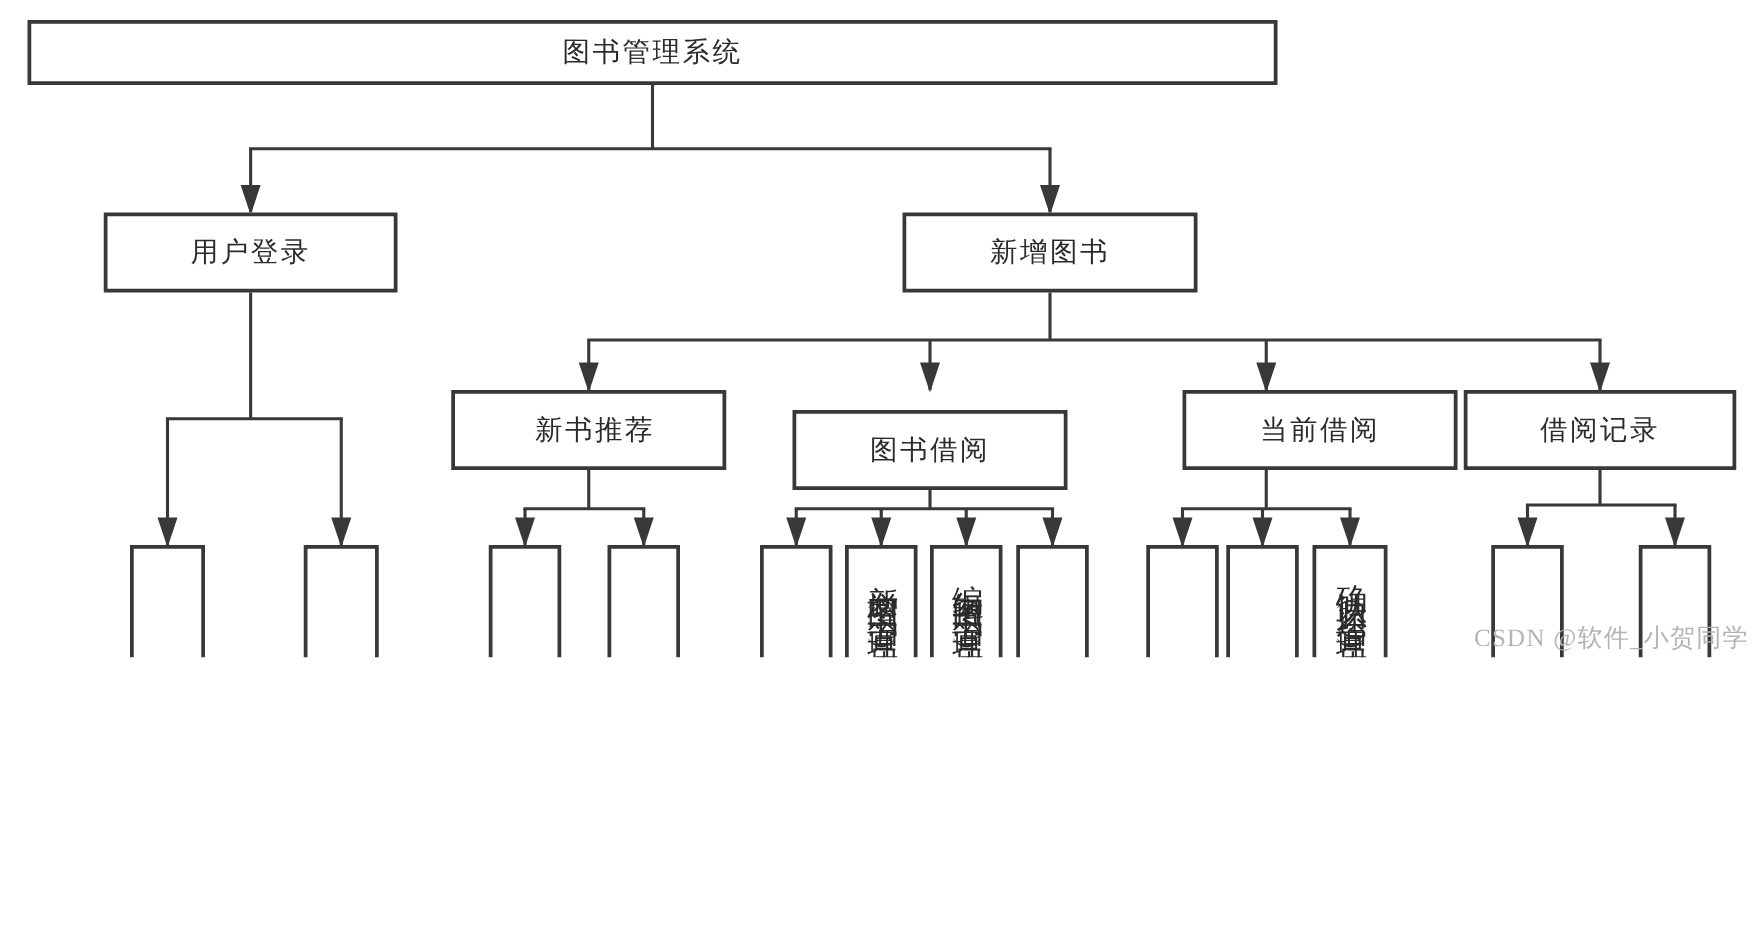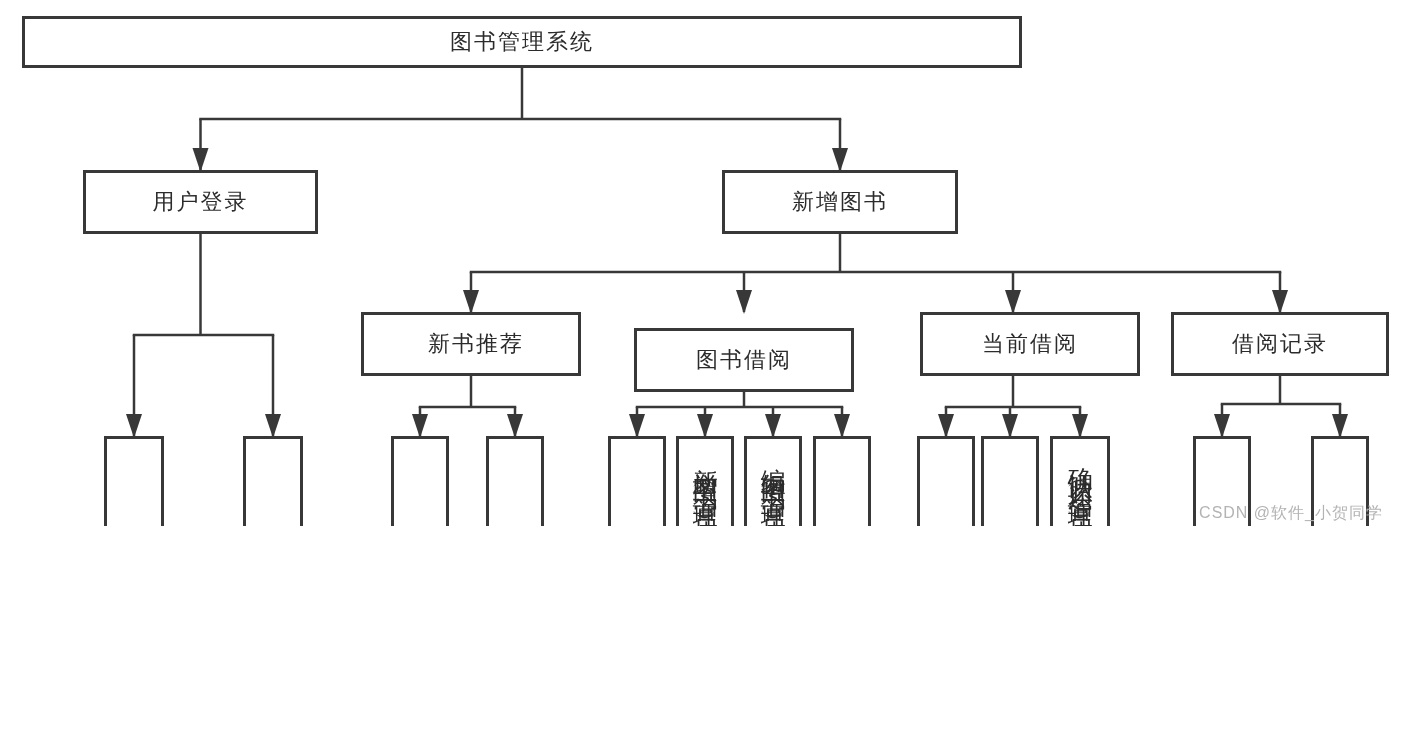--- a/index.html
+++ b/index.html
@@ -6,21 +6,21 @@
     margin: 0;
     padding: 0;
     background: #ffffff;
   }
   #canvas {
     position: relative;
     width: 1405px;
     height: 526px;
     background: var(--bg, #ffffff);
     overflow: hidden;
-    font-family: Liberation Sans, sans-serif;
+    font-family: Liberation Serif, serif;
   }
   #connector-svg {
     position: absolute;
     left: 0;
     top: 0;
   }
   .node {
     position: absolute;
     box-sizing: border-box;
     background: #ffffff;
@@ -41,23 +41,23 @@
     font-size: 25px;
     letter-spacing: 6px;
     line-height: 1.1;
   }
   .node.v.top {
     align-items: flex-start;
     padding-top: 9px;
   }
   .watermark {
     position: absolute;
-    right: 22px;
+    right: 6px;
     bottom: 2px;
-    font-size: 16px;
+    font-size: 20px;
     letter-spacing: 1px;
     color: var(--wm, #b3b3b3);
     white-space: nowrap;
   }
 </style>
 </head>
 <body>
 
 <div id="canvas">
   <svg id="connector-svg" width="1405" height="747">
@@ -123,21 +123,21 @@
       </div>
       <div class="node h" style="left: 722px; top: 170px; width: 236px; height: 64px;">
         <span class="label">新增图书</span>
       </div>
       <div class="node h" style="left: 361px; top: 312px; width: 220px; height: 64px; padding-left: 10px;">
         <span class="label">新书推荐</span>
       </div>
       <div class="node h" style="left: 634px; top: 328px; width: 220px; height: 64px;">
         <span class="label">图书借阅</span>
       </div>
-      <div class="node h" style="left: 920px; top: 312px; width: 220px; height: 64px;">
+      <div class="node h" style="left: 946px; top: 312px; width: 220px; height: 64px;">
         <span class="label">当前借阅</span>
       </div>
       <div class="node h" style="left: 1171px; top: 312px; width: 218px; height: 64px;">
         <span class="label">借阅记录</span>
       </div>
       <div class="node v" style="left: 104px; top: 436px; width: 60px; height: 301px;">
         <span class="label">用户登录</span>
       </div>
       <div class="node v" style="left: 243px; top: 436px; width: 60px; height: 301px;">
         <span class="label">注销登录</span>

